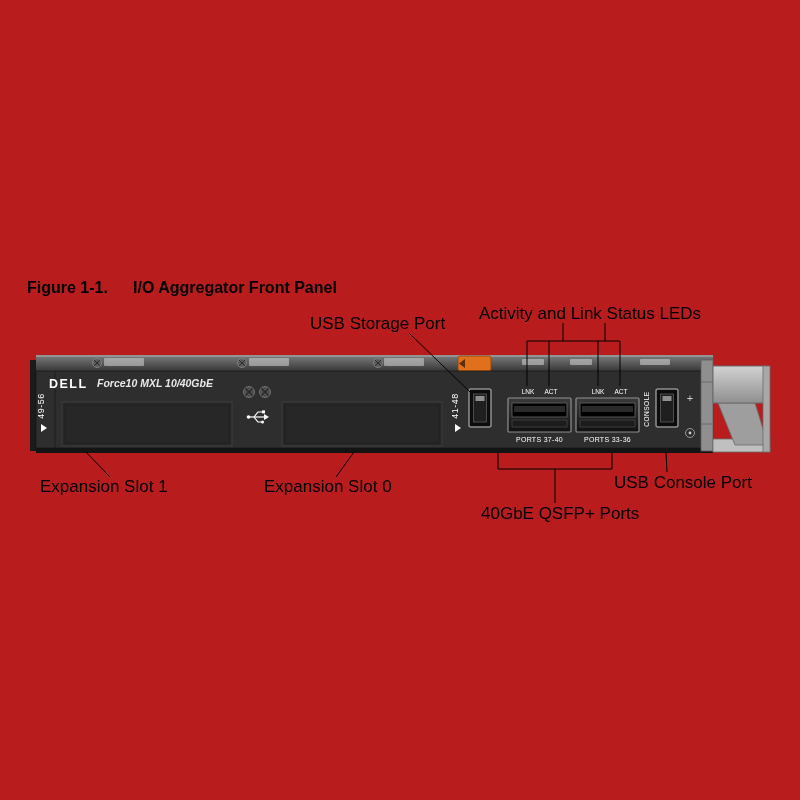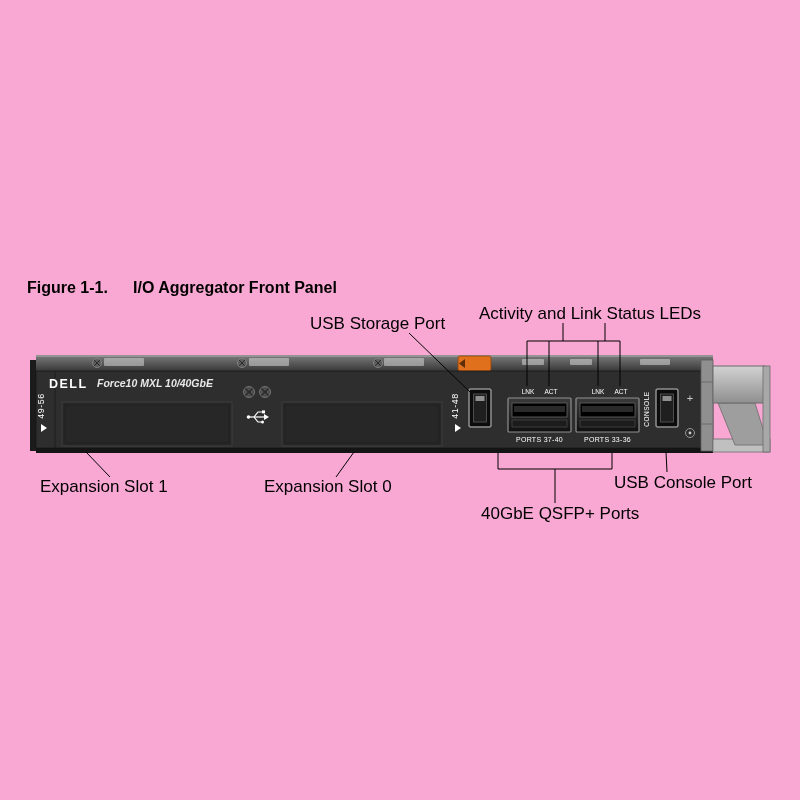--- a/index.html
+++ b/index.html
@@ -1,19 +1,19 @@
 <!DOCTYPE html>
 <html><head>
 <meta charset="utf-8">
 <style>
   html,body{margin:0;padding:0;background:#ffffff;}
   .page{
     position:relative;
     width:800px;height:800px;
-    background:#f9a8d4;
+    background:#b91c1c;
     font-family:"Liberation Sans",sans-serif;
     overflow:hidden;
   }
   svg{position:absolute;top:0;left:0;}
   text{font-family:"Liberation Sans",sans-serif;}
   .caption{font-weight:bold;font-size:16px;fill:#000000;}
   .callout{font-size:17px;fill:#000000;}
   .callout-line{stroke:#000000;stroke-width:1;fill:none;}
 </style>
 </head>

